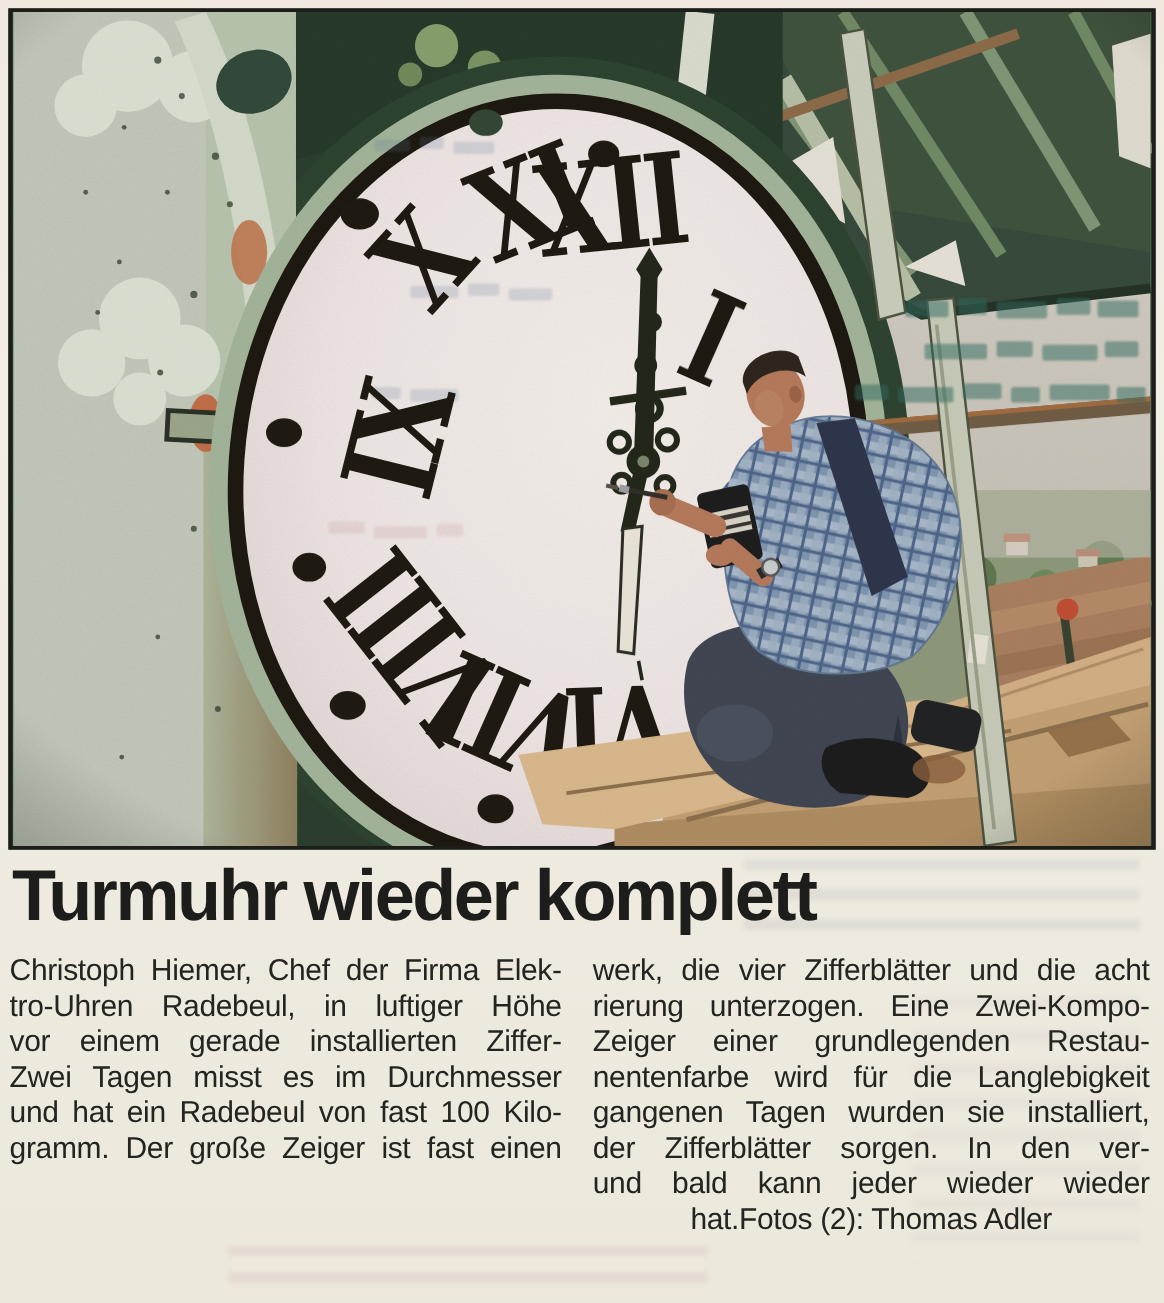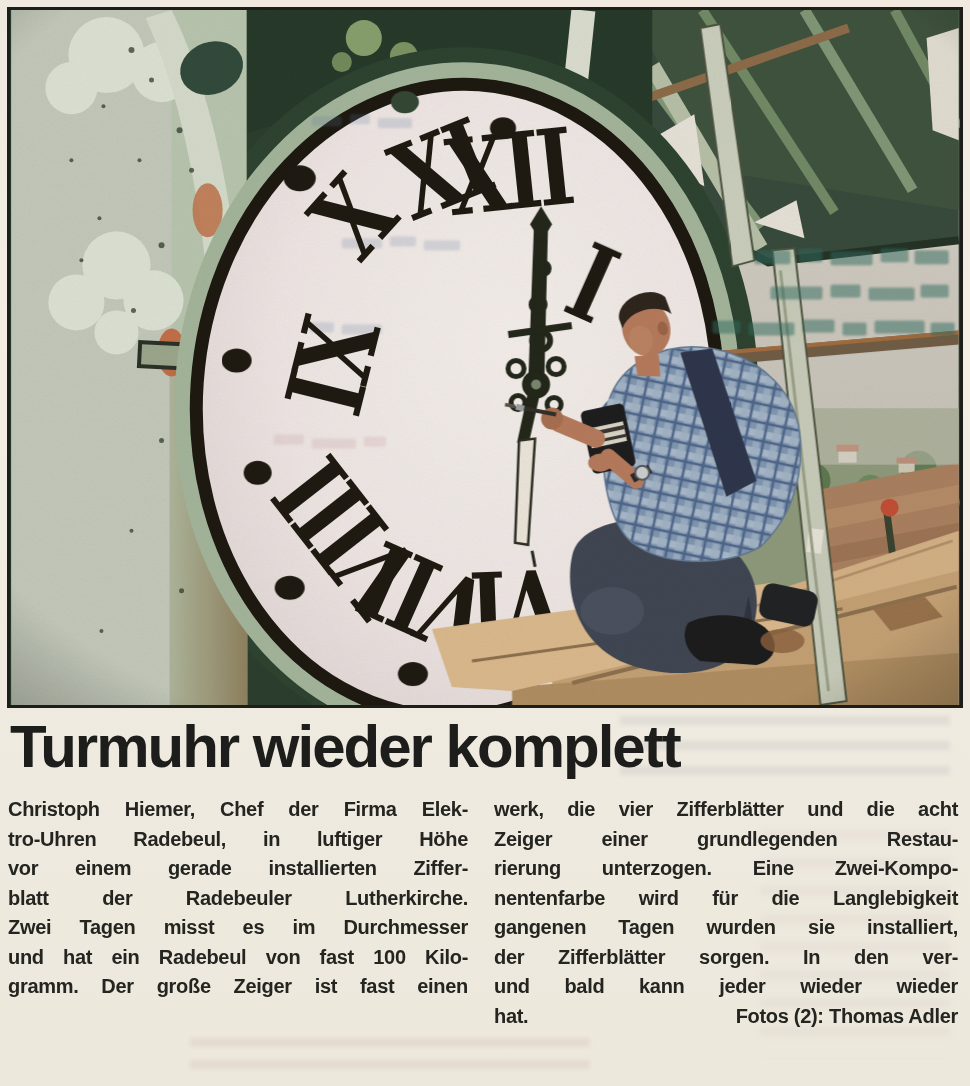--- a/index.html
+++ b/index.html
@@ -13,26 +13,26 @@
     position:absolute; left:7px; top:7px; width:956px; height:701px;
     border:3px solid #1d1d1a; box-sizing:border-box; background:#243a2c;
   }
   .photo-frame svg { display:block; width:950px; height:695px; }
   .headline {
     position:absolute; left:10px; top:712px; margin:0; z-index:2;
     font-size:60px; font-weight:bold; letter-spacing:-2px; color:#1d1d1b; white-space:nowrap;
   }
   .col {
     position:absolute; top:795px; width:460px; z-index:2;
-    color:#242420; font-weight:bold; font-size:20px; line-height:29.5px; letter-spacing:-0.3px;
+    color:#242420; font-weight:normal; font-size:25px; line-height:29.5px; letter-spacing:-0.3px;
   }
   .col-left  { left:8px; }
   .col-right { left:494px; width:464px; }
   .jline { text-align:justify; text-align-last:justify; white-space:nowrap; }
-  .lastline { display:flex; justify-content:space-between; }
+  .lastline { display:flex; justify-content:center; }
   .ghost { position:absolute; z-index:1; pointer-events:none; }
   .ghost-a { left:620px; top:716px; width:330px; height:74px;
     background:repeating-linear-gradient(180deg, rgba(100,110,140,0.10) 0 9px, rgba(0,0,0,0) 9px 25px);
     filter:blur(2px); }
   .ghost-b { left:190px; top:1038px; width:400px; height:40px;
     background:repeating-linear-gradient(180deg, rgba(160,100,120,0.10) 0 9px, rgba(0,0,0,0) 9px 22px);
     filter:blur(2px); }
   .ghost-c { left:760px; top:830px; width:190px; height:225px;
     background:repeating-linear-gradient(180deg, rgba(120,100,130,0.05) 0 10px, rgba(0,0,0,0) 10px 28px);
     filter:blur(3px); }
@@ -328,29 +328,28 @@
   <div class="ghost ghost-a"></div>
   <div class="ghost ghost-b"></div>
   <div class="ghost ghost-c"></div>
 
   <h1 class="headline">Turmuhr wieder komplett</h1>
 
   <div class="col col-left">
     <div class="jline">Christoph Hiemer, Chef der Firma Elek-</div>
     <div class="jline">tro-Uhren Radebeul, in luftiger Höhe</div>
     <div class="jline">vor einem gerade installierten Ziffer-</div>
-    <div class="jline">blatt der Radebeuler Lutherkirche.</div>
     <div class="jline">Zwei Tagen misst es im Durchmesser</div>
     <div class="jline">und hat ein Radebeul von fast 100 Kilo-</div>
     <div class="jline">gramm. Der große Zeiger ist fast einen</div>
   </div>
   <div class="col col-right">
     <div class="jline">werk, die vier Zifferblätter und die acht</div>
+    <div class="jline">rierung unterzogen. Eine Zwei-Kompo-</div>
     <div class="jline">Zeiger einer grundlegenden Restau-</div>
-    <div class="jline">rierung unterzogen. Eine Zwei-Kompo-</div>
     <div class="jline">nentenfarbe wird für die Langlebigkeit</div>
     <div class="jline">gangenen Tagen wurden sie installiert,</div>
     <div class="jline">der Zifferblätter sorgen. In den ver-</div>
     <div class="jline">und bald kann jeder wieder wieder</div>
     <div class="lastline">
       <span>hat.</span>
       <span>Fotos (2): Thomas Adler</span>
     </div>
   </div>
 

